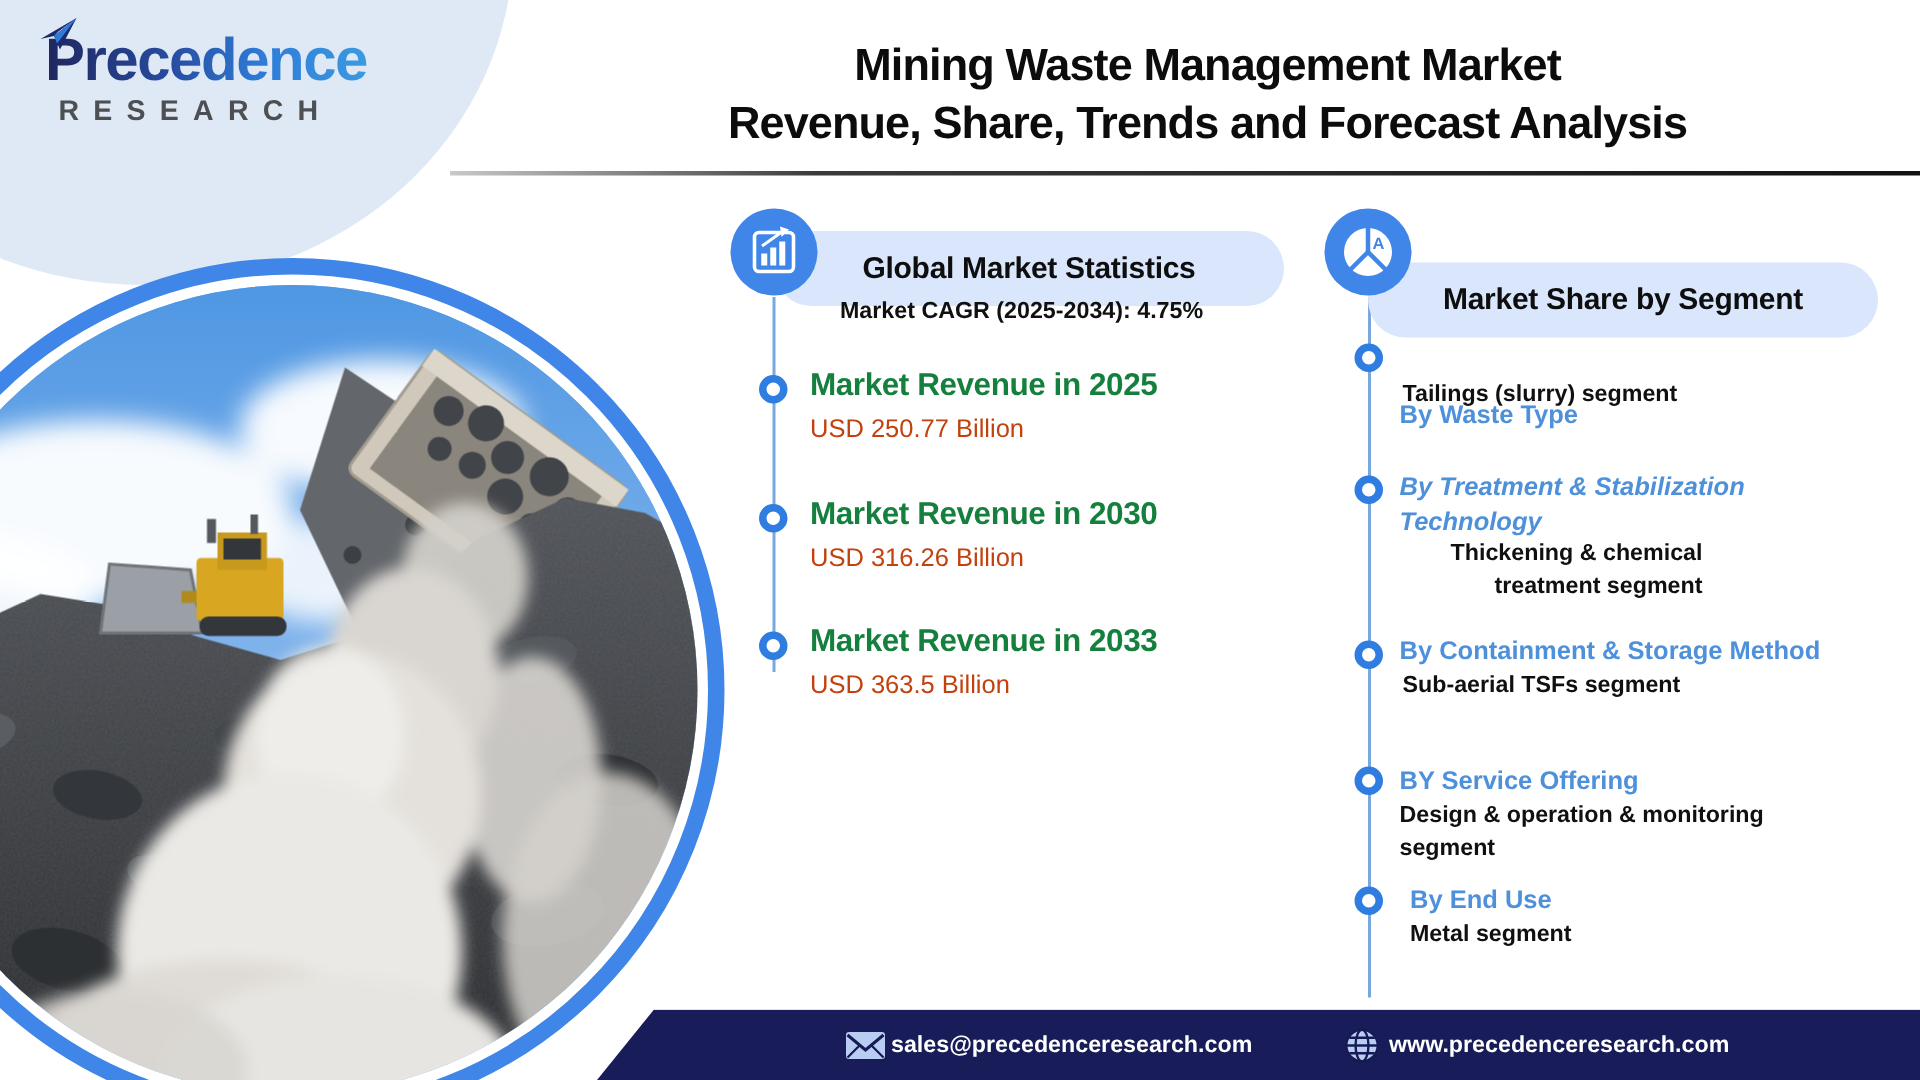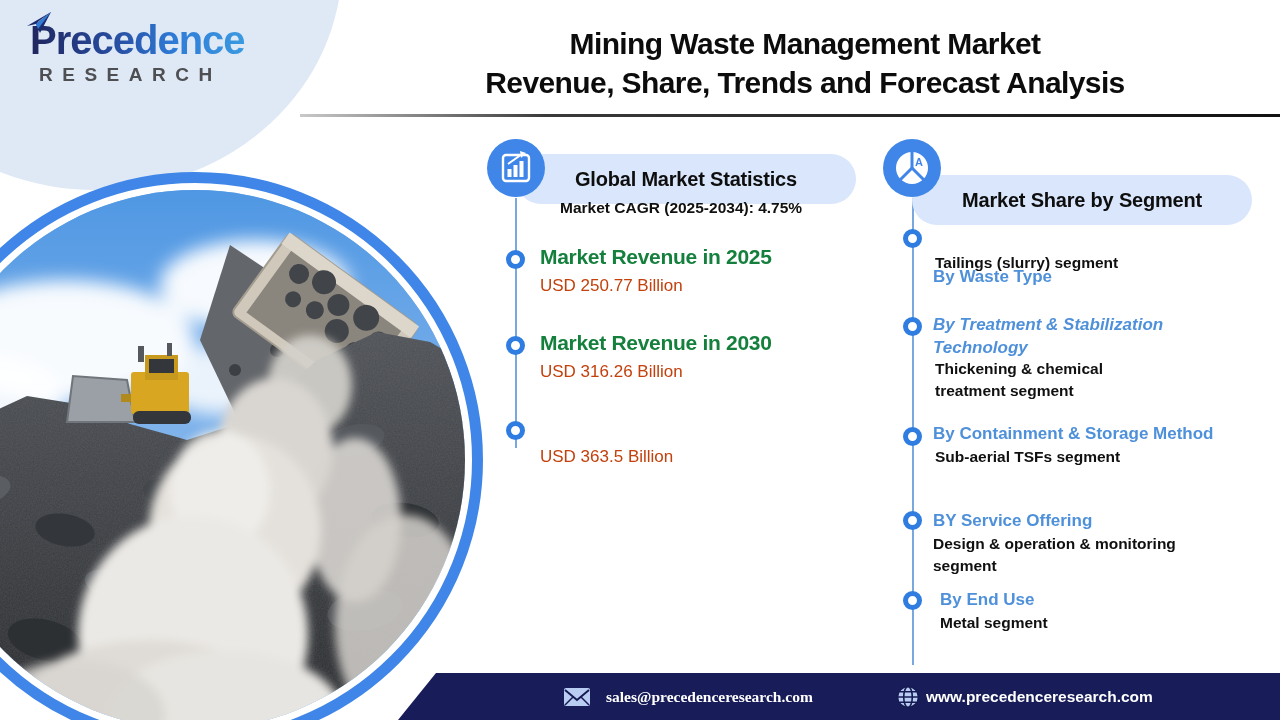--- a/index.html
+++ b/index.html
@@ -224,20 +224,21 @@
 
   <span class="bullet" style="left:506px; top:250px;"></span>
   <div class="abs stat-label" style="left:540px; top:245px;">Market Revenue in 2025</div>
   <div class="abs stat-value" style="left:540px; top:276px;">USD 250.77 Billion</div>
 
   <span class="bullet" style="left:506px; top:336px;"></span>
   <div class="abs stat-label" style="left:540px; top:331px;">Market Revenue in 2030</div>
   <div class="abs stat-value" style="left:540px; top:362px;">USD 316.26 Billion</div>
 
   <span class="bullet" style="left:506px; top:421px;"></span>
+  <div class="abs stat-label" style="left:540px; top:416px;">Market Revenue in 2033</div>
   <div class="abs stat-value" style="left:540px; top:447px;">USD 363.5 Billion</div>
 
   <div class="pill" style="left:912px; top:143px;margin-top:32px;">
     <span>Market Share by Segment</span>
   </div>
   <div class="badge" style="left:883px; top:139px;">
     <svg width="58" height="58" viewBox="0 0 58 58">
       <circle cx="29" cy="29" r="16" fill="#ffffff"></circle>
       <line x1="29" y1="29" x2="29" y2="12" stroke="#3f86e8" stroke-width="3"></line>
       <line x1="29" y1="29" x2="17" y2="41" stroke="#3f86e8" stroke-width="3"></line>
@@ -246,41 +247,41 @@
     </svg>
   </div>
   <div class="vline" style="left:912px; top:198px; height:467px;"></div>
 
   <span class="bullet" style="left:903px; top:229px;"></span>
   <div class="abs seg-label" style="left:933px; top:228px;margin-top:37px;">By Waste Type</div>
   <div class="abs seg-value" style="left:935px; top:252px;">Tailings (slurry) segment</div>
 
   <span class="bullet" style="left:903px; top:317px;"></span>
   <div class="abs seg-label" style="left:933px; top:313px; width:255px;font-style:italic;">By Treatment &amp; Stabilization Technology</div>
-  <div class="abs seg-value" style="left:935px; top:358px; width:200px;">Thickening &amp; chemical treatment segment</div>
+  <div class="abs seg-value" style="left:935px; top:358px; width:200px;text-align:right;">Thickening &amp; chemical treatment segment</div>
 
   <span class="bullet" style="left:903px; top:427px;"></span>
   <div class="abs seg-label" style="left:933px; top:422px;">By Containment &amp; Storage Method</div>
   <div class="abs seg-value" style="left:935px; top:446px;">Sub-aerial TSFs segment</div>
 
   <span class="bullet" style="left:903px; top:511px;"></span>
   <div class="abs seg-label" style="left:933px; top:509px;">BY Service Offering</div>
   <div class="abs seg-value" style="left:933px; top:533px; width:285px;">Design &amp; operation &amp; monitoring segment</div>
 
   <span class="bullet" style="left:903px; top:591px;"></span>
   <div class="abs seg-label" style="left:940px; top:588px;">By End Use</div>
   <div class="abs seg-value" style="left:940px; top:612px;">Metal segment</div>
 
   <div class="footer">
     <svg style="position:absolute; left:165px; top:13px;" width="28" height="22" viewBox="0 0 28 22">
       <rect x="1" y="2" width="26" height="18" rx="2" fill="#b9cdf2"></rect>
       <path d="M2,4 L14,14 L26,4" stroke="#171b54" stroke-width="2" fill="none"></path>
       <path d="M2,19 L10,11 M26,19 L18,11" stroke="#171b54" stroke-width="1.5" fill="none"></path>
     </svg>
-    <span class="footer-text" style="left:208px;font-family:Liberation Serif, serif;">sales@precedenceresearch.com</span>
+    <span class="footer-text" style="left:196px;">sales@precedenceresearch.com</span>
     <svg style="position:absolute; left:498px; top:12px;" width="24" height="24" viewBox="0 0 24 24">
       <circle cx="12" cy="12" r="10.5" fill="#b9cdf2"></circle>
       <circle cx="12" cy="12" r="10.5" fill="none" stroke="#171b54" stroke-width="1.6"></circle>
       <ellipse cx="12" cy="12" rx="4.3" ry="10.5" fill="none" stroke="#171b54" stroke-width="1.6"></ellipse>
       <line x1="1.5" y1="12" x2="22.5" y2="12" stroke="#171b54" stroke-width="1.6"></line>
       <line x1="3.5" y1="6.8" x2="20.5" y2="6.8" stroke="#171b54" stroke-width="1.6"></line>
       <line x1="3.5" y1="17.2" x2="20.5" y2="17.2" stroke="#171b54" stroke-width="1.6"></line>
     </svg>
     <span class="footer-text" style="left:528px;">www.precedenceresearch.com</span>
   </div>

